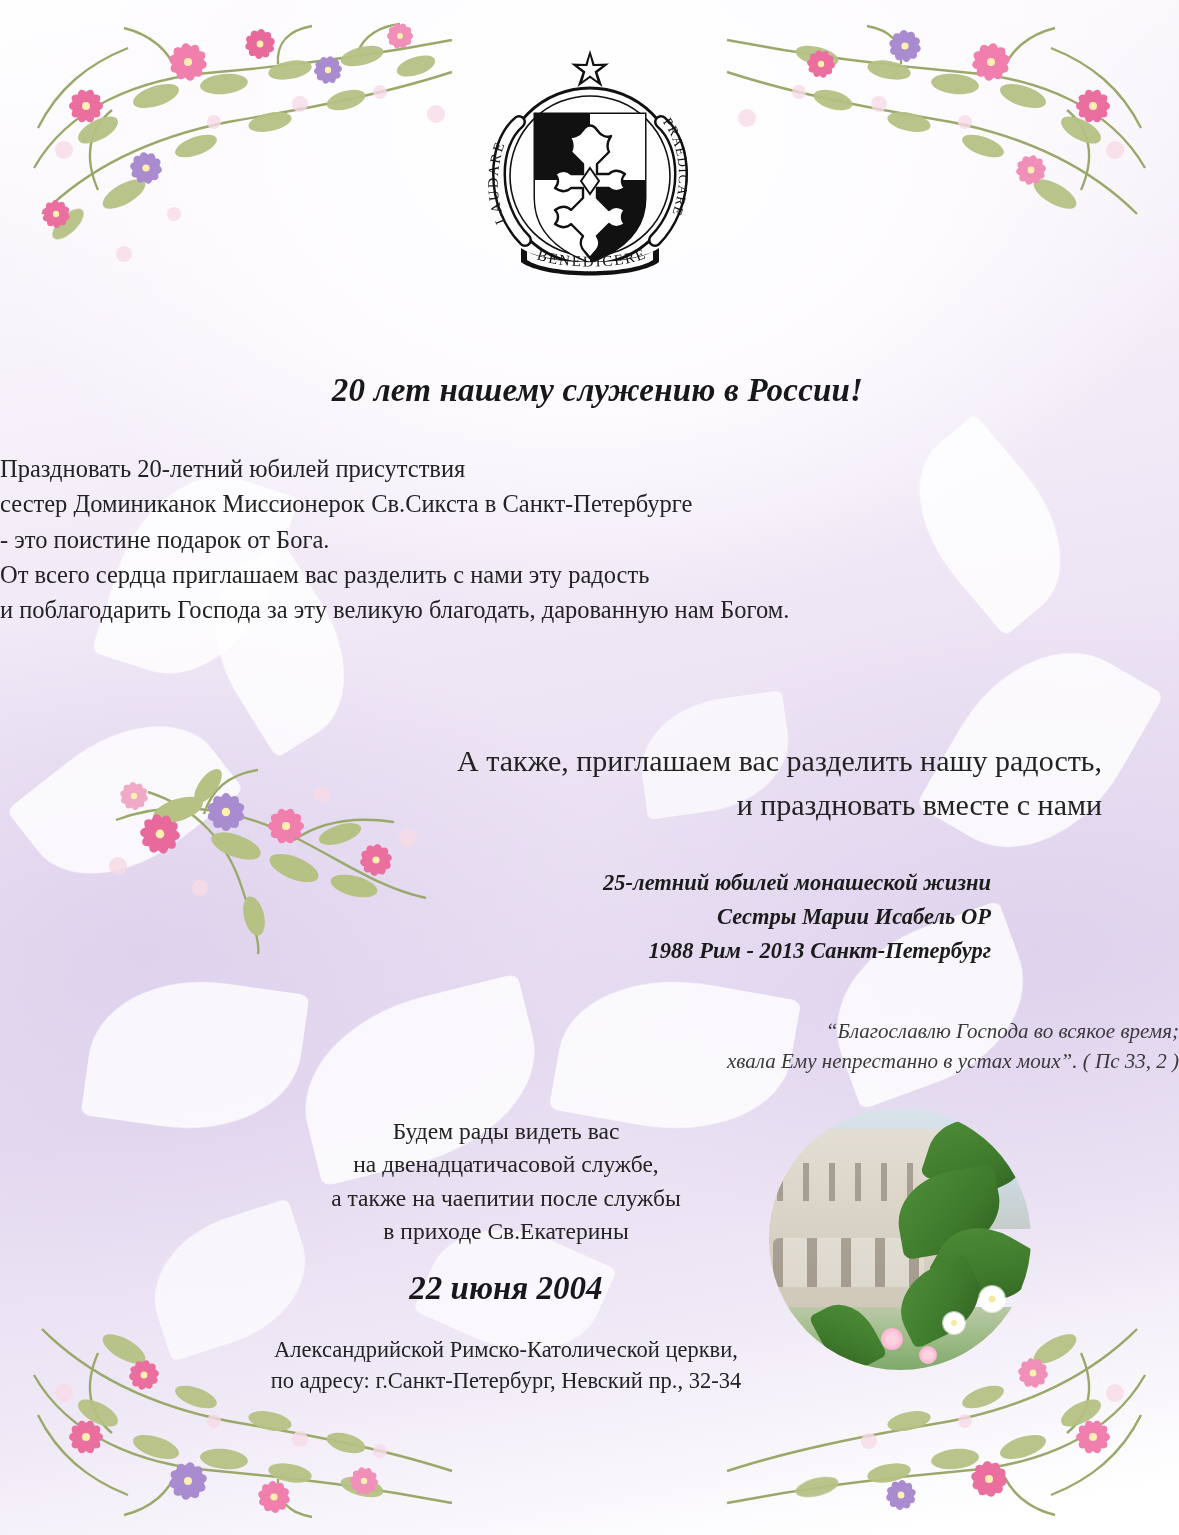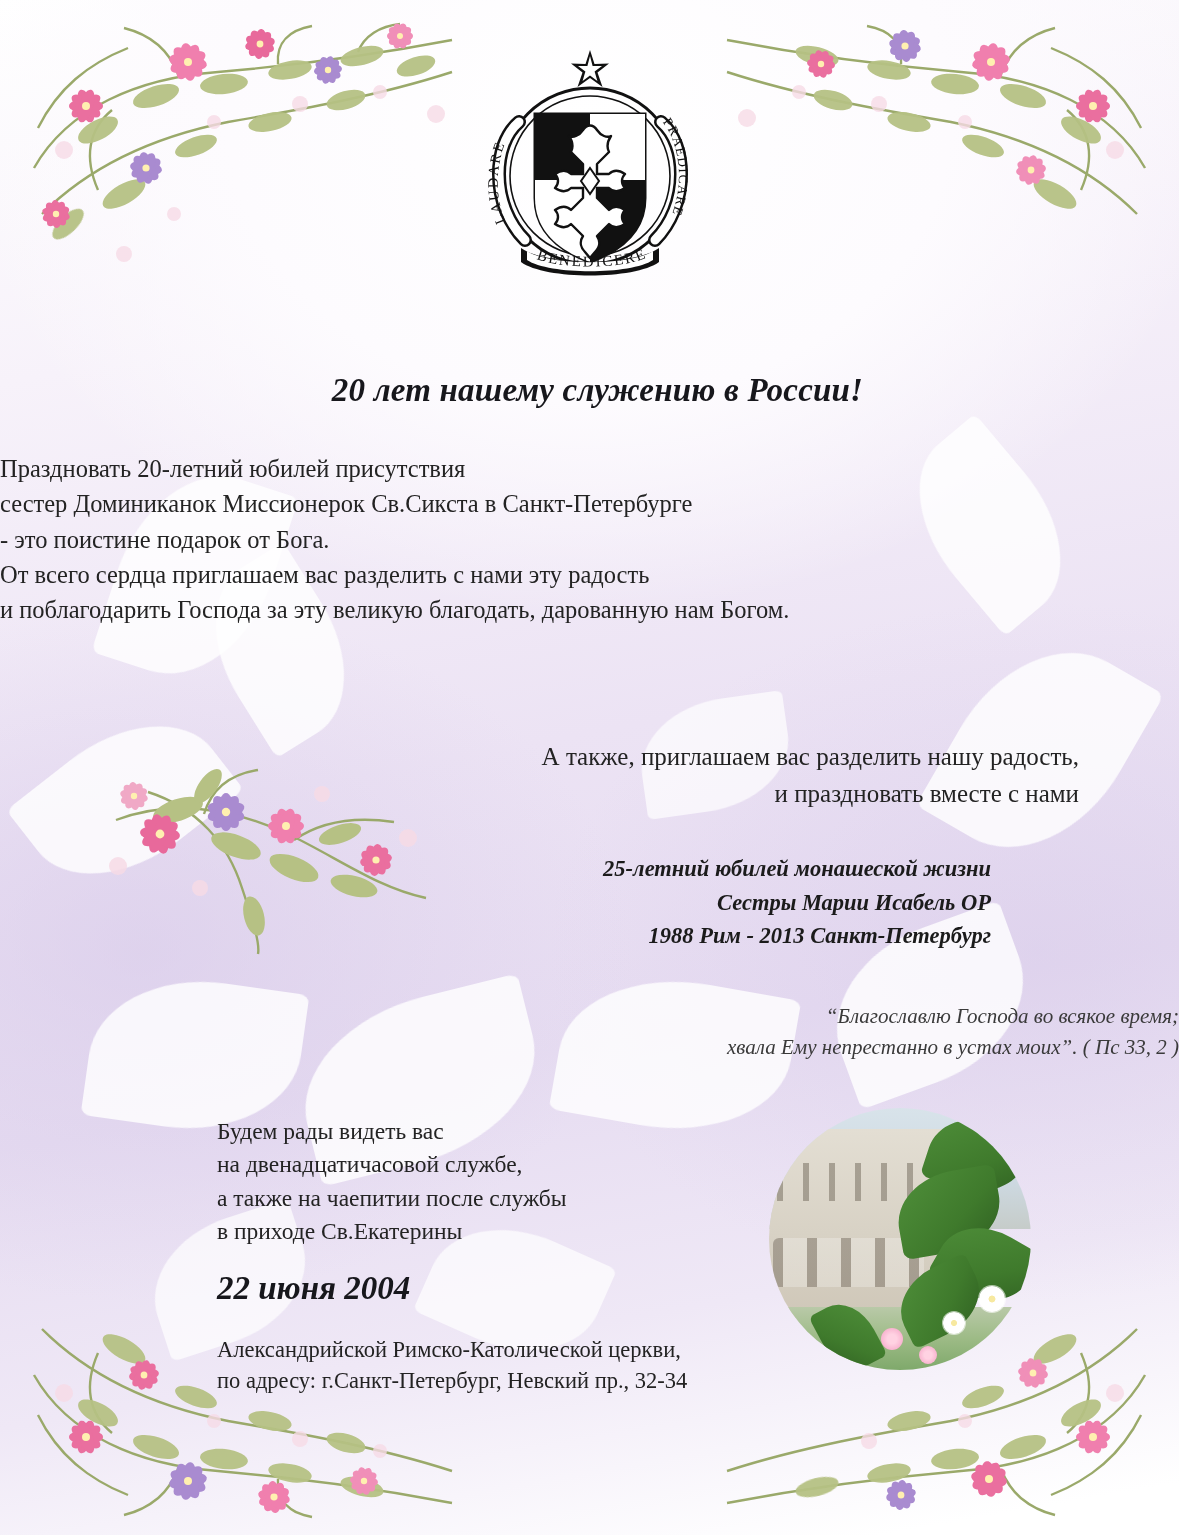--- a/index.html
+++ b/index.html
@@ -109,22 +109,22 @@
     font-size: 24.5px;
     line-height: 1.44;
     margin-top: 42px;
     color: #232323;
   }
   .para-1 div { white-space: nowrap; }
 
   .para-2 {
     margin-top: 112px;
     text-align: right;
-    padding-right: 100px;
-    font-size: 25px;
+    padding-right: 77px;
+    font-size: 30px;
     line-height: 1.45;
     color: #232323;
   }
 
   .honoree {
     margin-top: 40px;
     text-align: right;
     padding-right: 188px;
     font-size: 22.5px;
     font-weight: bold;
@@ -137,23 +137,24 @@
     margin-top: 48px;
     text-align: right;
     font-size: 21px;
     font-style: italic;
     line-height: 1.45;
     color: #3a3a3a;
   }
 
   .footer-block {
     position: absolute;
-    left: 217px;
+    left: 196px;
     top: 1115px;
     width: 620px;
+    text-align: center;
   }
   .invite-lines {
     font-size: 23.5px;
     line-height: 1.42;
     color: #232323;
   }
   .event-date {
     margin-top: 22px;
     font-size: 33px;
     font-weight: bold;

